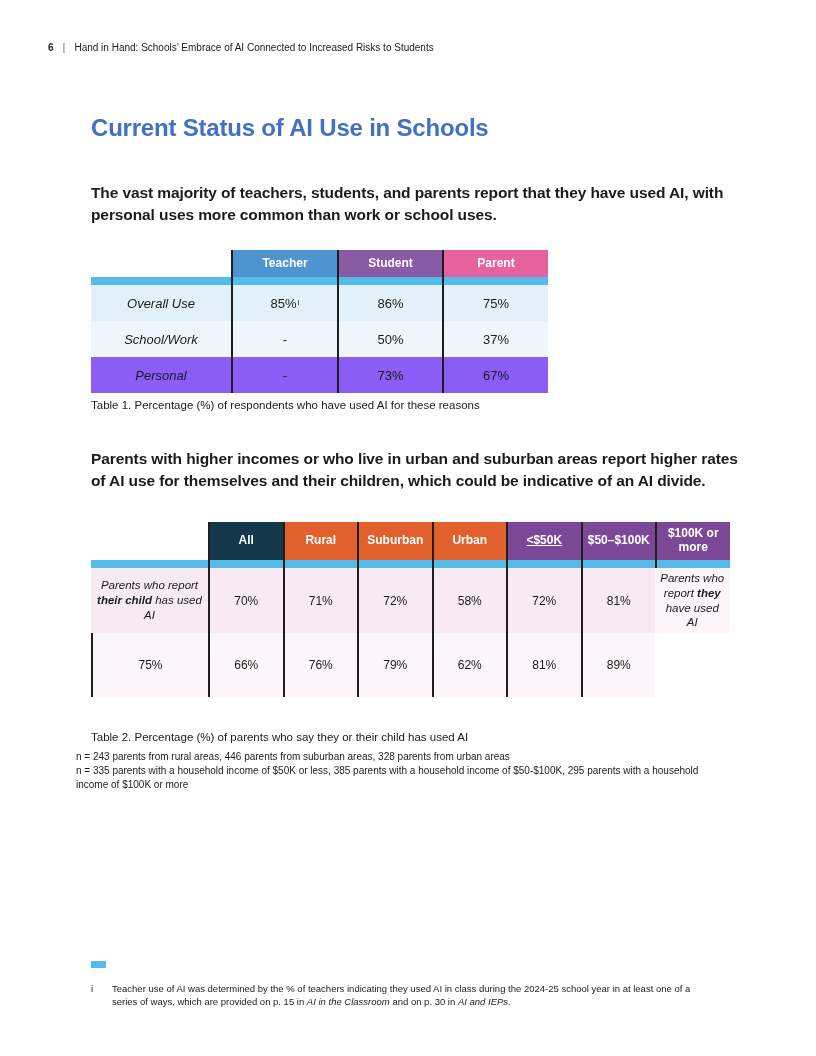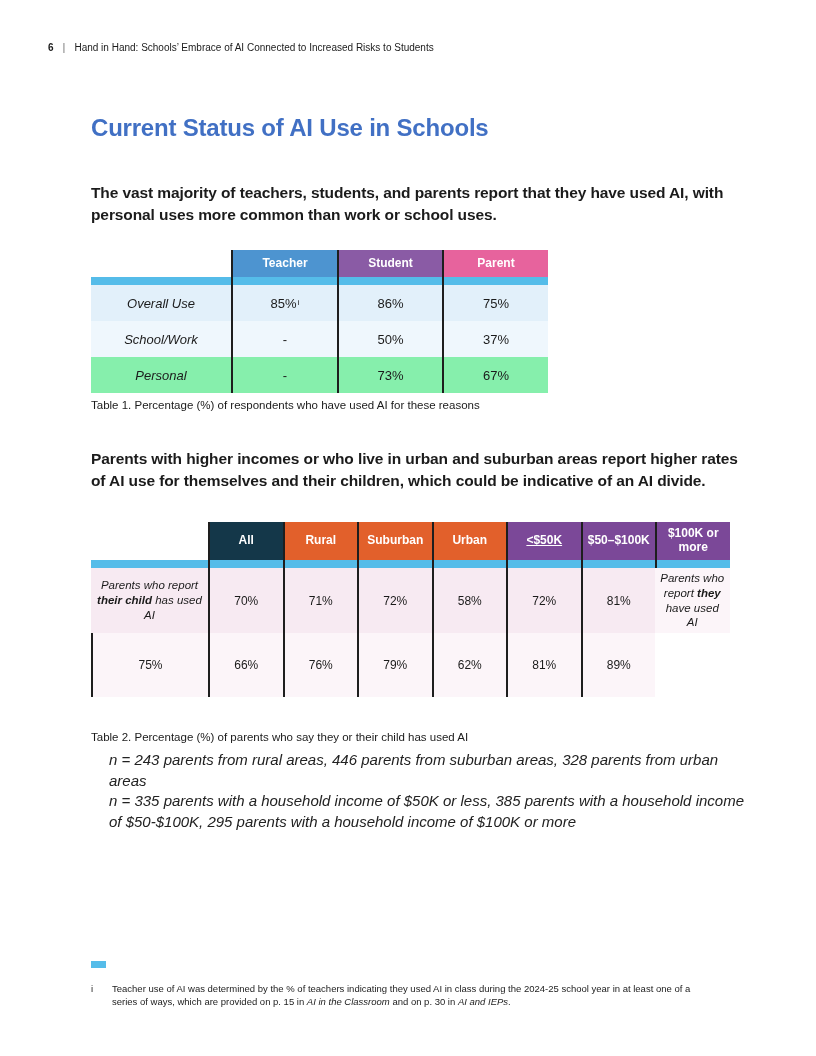--- a/index.html
+++ b/index.html
@@ -29,27 +29,27 @@
   .bL { border-left:2px solid #1e1e1e; }
   .hcell { color:#ffffff; font-weight:700; font-size:12px; line-height:1.15; padding:0 4px; }
   .corner { background:#ffffff; }
   .scell { height:8px; }
   .t1 .lcell { font-style:italic; font-size:13px; }
   .t1 .vcell { font-size:13px; }
   .t2 .lcell { font-style:italic; font-size:11.5px; line-height:1.3; padding:0 4px; }
   .t2 .vcell { font-size:12px; }
   sup.fnref { font-size:8px; vertical-align:super; line-height:0; margin-left:1px; }
   
-  .t1 .r1 { background:#e2f0fa; } .t1 .r2 { background:#eff7fd; } .t1 .r3 { background:#86efac; }
+  .t1 .r1 { background:#e2f0fa; } .t1 .r2 { background:#eff7fd; } .t1 .r3 { background:#8b5cf6; }
   .t2 .r1 { background:#f7eaf2; } .t2 .r2 { background:#fcf5f9; }
   
   .caption { position:absolute; left:91px; font-size:11.5px; color:#1b1b1b; }
   .cap1 { top:399px; }
   .cap2 { top:731px; }
-  .notes { position:absolute; left:109px; top:750px; width:648px; font-size:15px; font-style:italic; line-height:1.38; color:#222; }
+  .notes { position:absolute; left:76px; top:750px; width:648px; font-size:10px; line-height:1.38; color:#222; }
   
   .fn-bar { position:absolute; left:91px; top:961px; width:15px; height:7px; }
   .footnote { position:absolute; left:91px; top:982px; width:625px; font-size:9.5px; line-height:1.42; display:flex; color:#222; }
   .footnote .mk { width:21px; flex:0 0 21px; }
   .footnote .it { font-style:italic; }
 </style>
 </head>
 <body>
 
 <div class="page">

